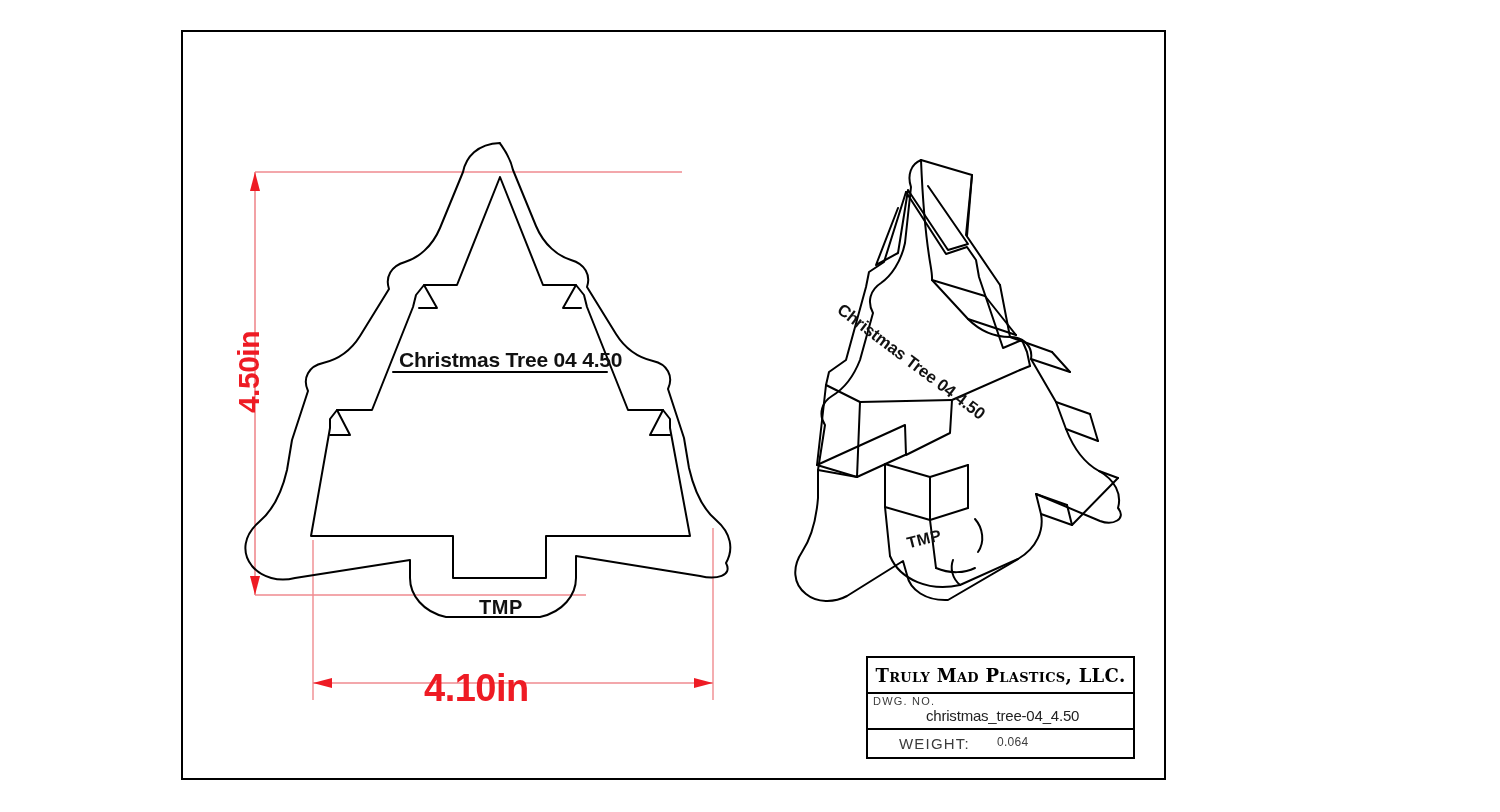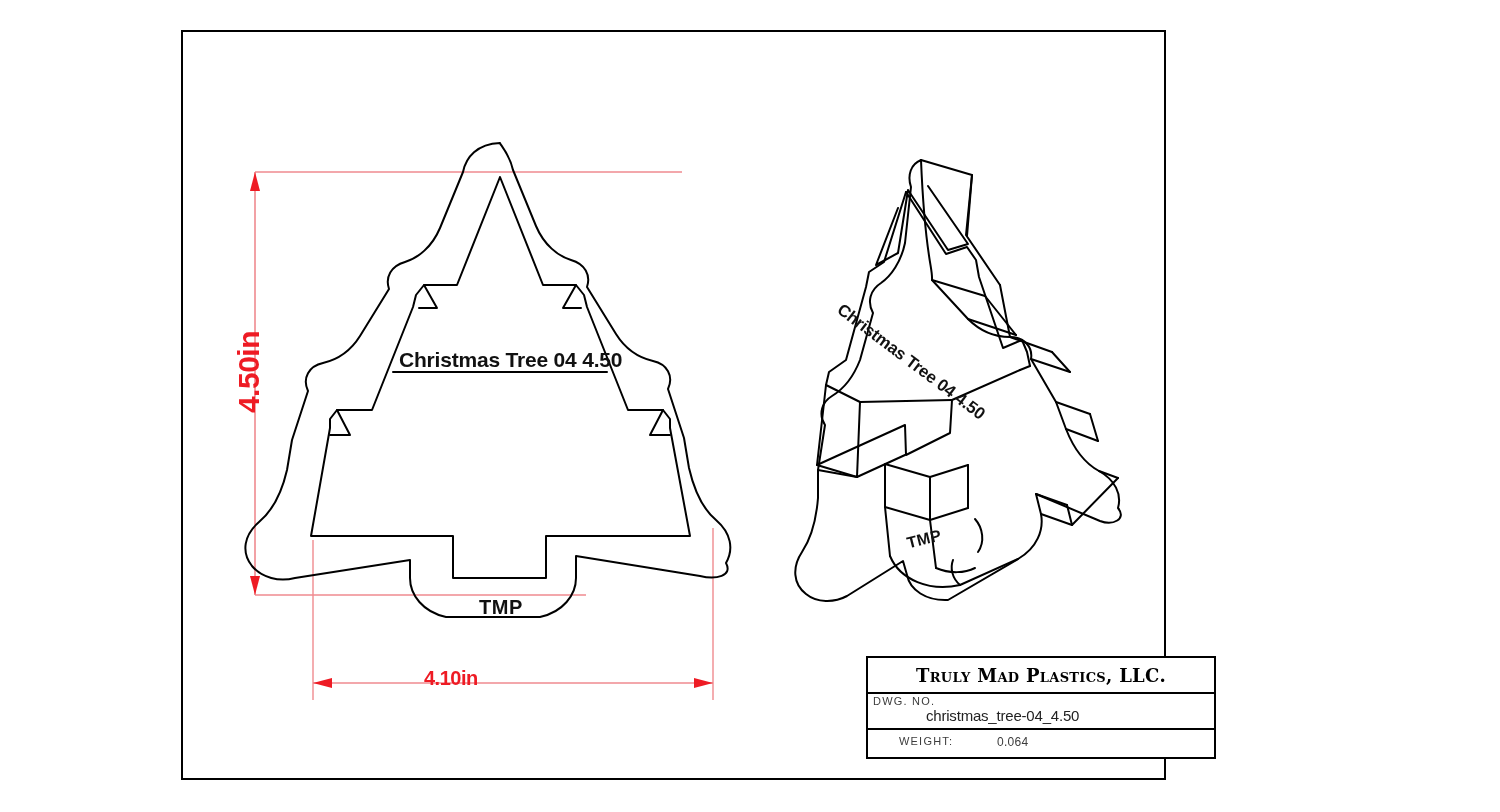--- a/index.html
+++ b/index.html
@@ -51,21 +51,21 @@
   #dim-vertical-label {
     left: 232px;
     top: 331px;
     font-size: 30px;
     transform-origin: left top;
     transform: rotate(-90deg) translate(-100%, 0);
   }
   #dim-horizontal-label {
     left: 424px;
     top: 667px;
-    font-size: 20px;
+    font-size: 38px;
   }
   
   .part-text {
     position: absolute;
     font-family: "Liberation Sans", sans-serif;
     font-weight: bold;
     color: #111111;
     white-space: nowrap;
   }
   #front-part-name {
@@ -95,21 +95,21 @@
     font-weight: bold;
     letter-spacing: 0.5px;
     transform-origin: left top;
     transform: rotate(-14deg);
   }
   
   #title-block {
     position: absolute;
     left: 866px;
     top: 656px;
-    width: 350px;
+    width: 269px;
     height: 103px;
     border: 2px solid #000000;
     box-sizing: border-box;
     background: #7f1d1d;
   }
   .tb-row {
     position: relative;
     box-sizing: border-box;
     border-bottom: 2px solid #000000;
     background: #ffffff;
@@ -150,21 +150,21 @@
     letter-spacing: -0.2px;
     white-space: nowrap;
   }
   #tb-weight-row {
     height: 27px;
   }
   #weight-label {
     position: absolute;
     left: 31px;
     top: 5px;
-    font-size: 11px;
+    font-size: 15px;
     color: #3c3c3c;
     letter-spacing: 1.2px;
   }
   #weight-value {
     position: absolute;
     left: 129px;
     top: 5px;
     font-size: 12px;
     color: #3c3c3c;
     letter-spacing: 0.3px;

